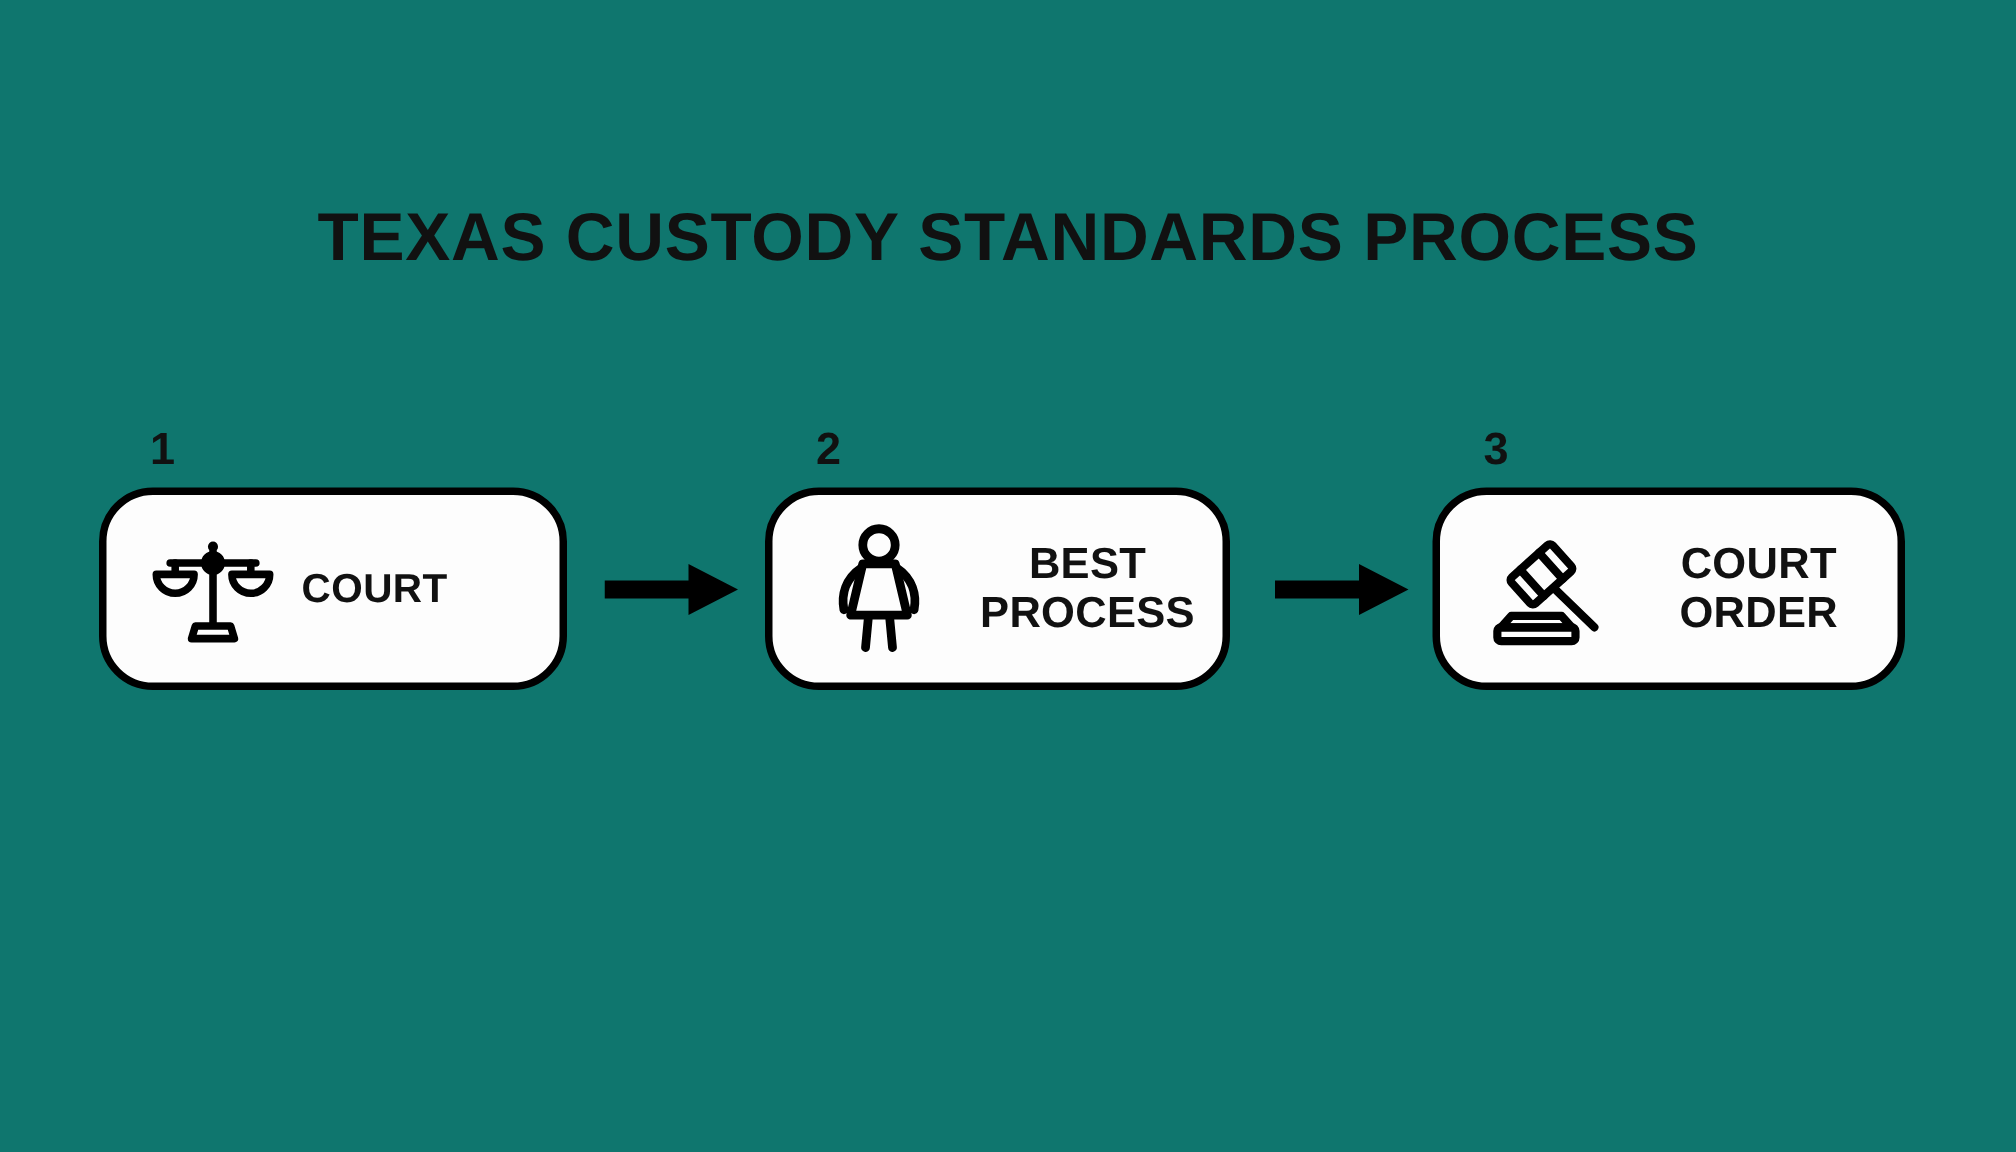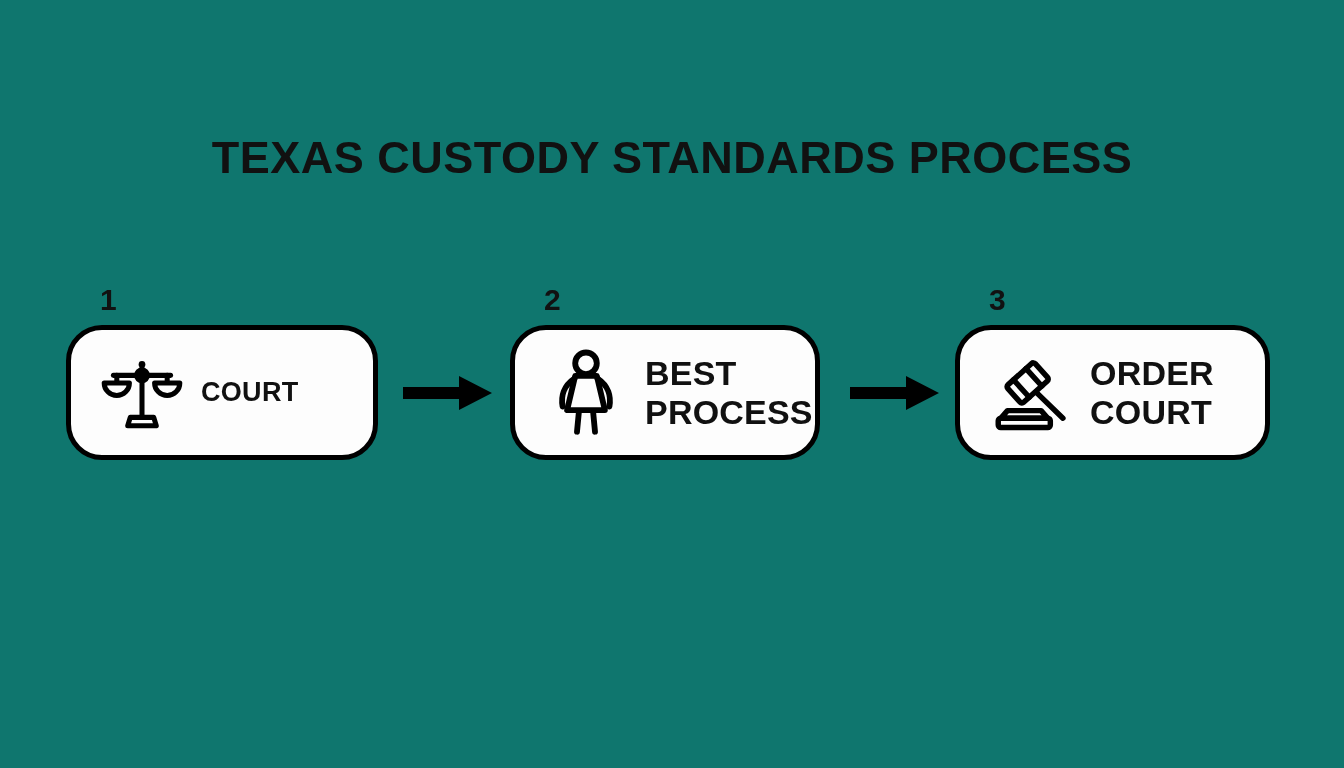--- a/index.html
+++ b/index.html
@@ -102,21 +102,21 @@
     flex: 1 1 auto;
     margin-left: 14px;
     padding-right: 10px;
     font-family: "Liberation Sans", sans-serif;
     font-weight: bold;
     color: #111111;
     line-height: 1.12;
     text-align: left;
   }
   .label-single { font-size: 27px; letter-spacing: 0.3px; }
-  .label-multi  { font-size: 34px; letter-spacing: 0.2px; }
+  .label-multi  { font-size: 29px; letter-spacing: 0.2px; text-align: center; }
   .label-multi .line { display: block; }
 
   
   .arrow {
     position: absolute;
     top: 375px;
     width: 90px;
     height: 36px;
   }
   .arrow-1 { left: 403px; }
@@ -197,22 +197,22 @@
               <line x1="56" y1="24" x2="56" y2="52"></line>
             </g>
 
             <line x1="56" y1="49" x2="88" y2="80"></line>
 
             <path d="M14 80 L22 71 L62 71 L70 80 Z"></path>
             <rect x="11" y="80" width="62" height="11" rx="3"></rect>
           </svg>
         </div>
         <div class="step-label label-multi">
+          <span class="line">COURT</span>
           <span class="line">ORDER</span>
-          <span class="line">COURT</span>
         </div>
       </div>
     </div>
 
   </div>
 
   <div class="arrow arrow-1">
     <svg width="90" height="36" viewBox="0 0 90 36">
       <path d="M0 12 L56 12 L56 1 L89 18 L56 35 L56 24 L0 24 Z" fill="#000000"></path>
     </svg>

